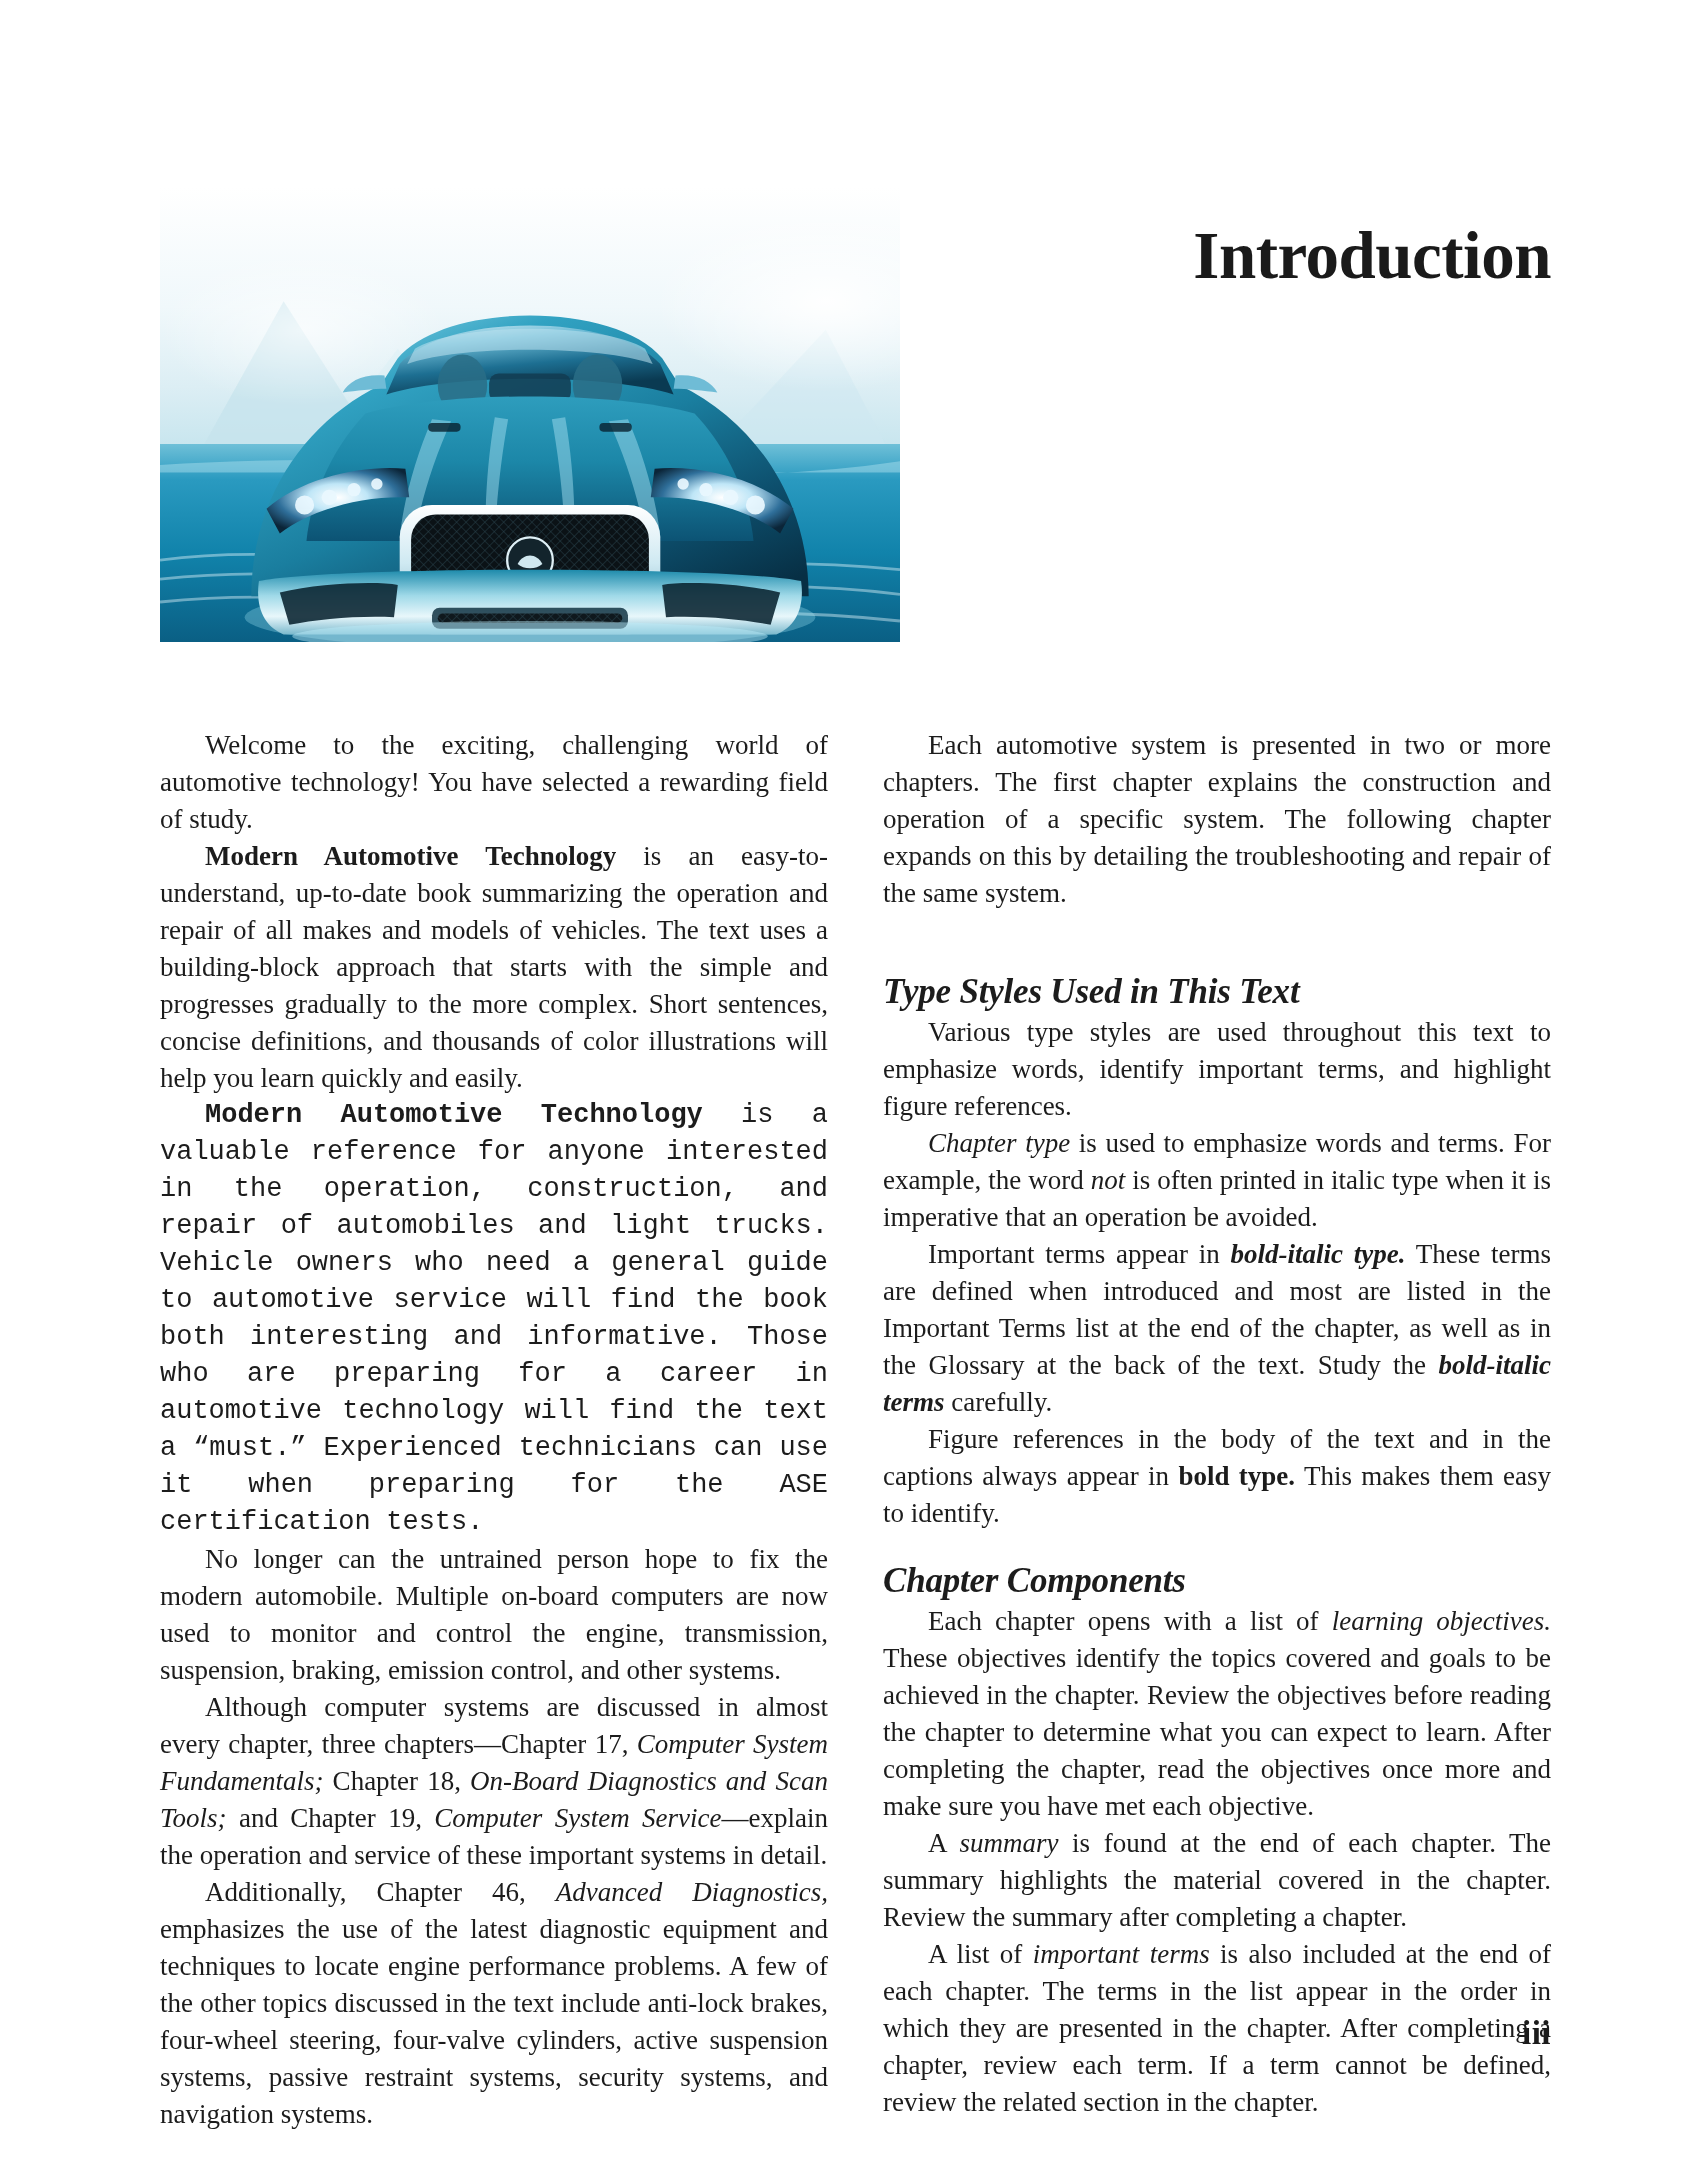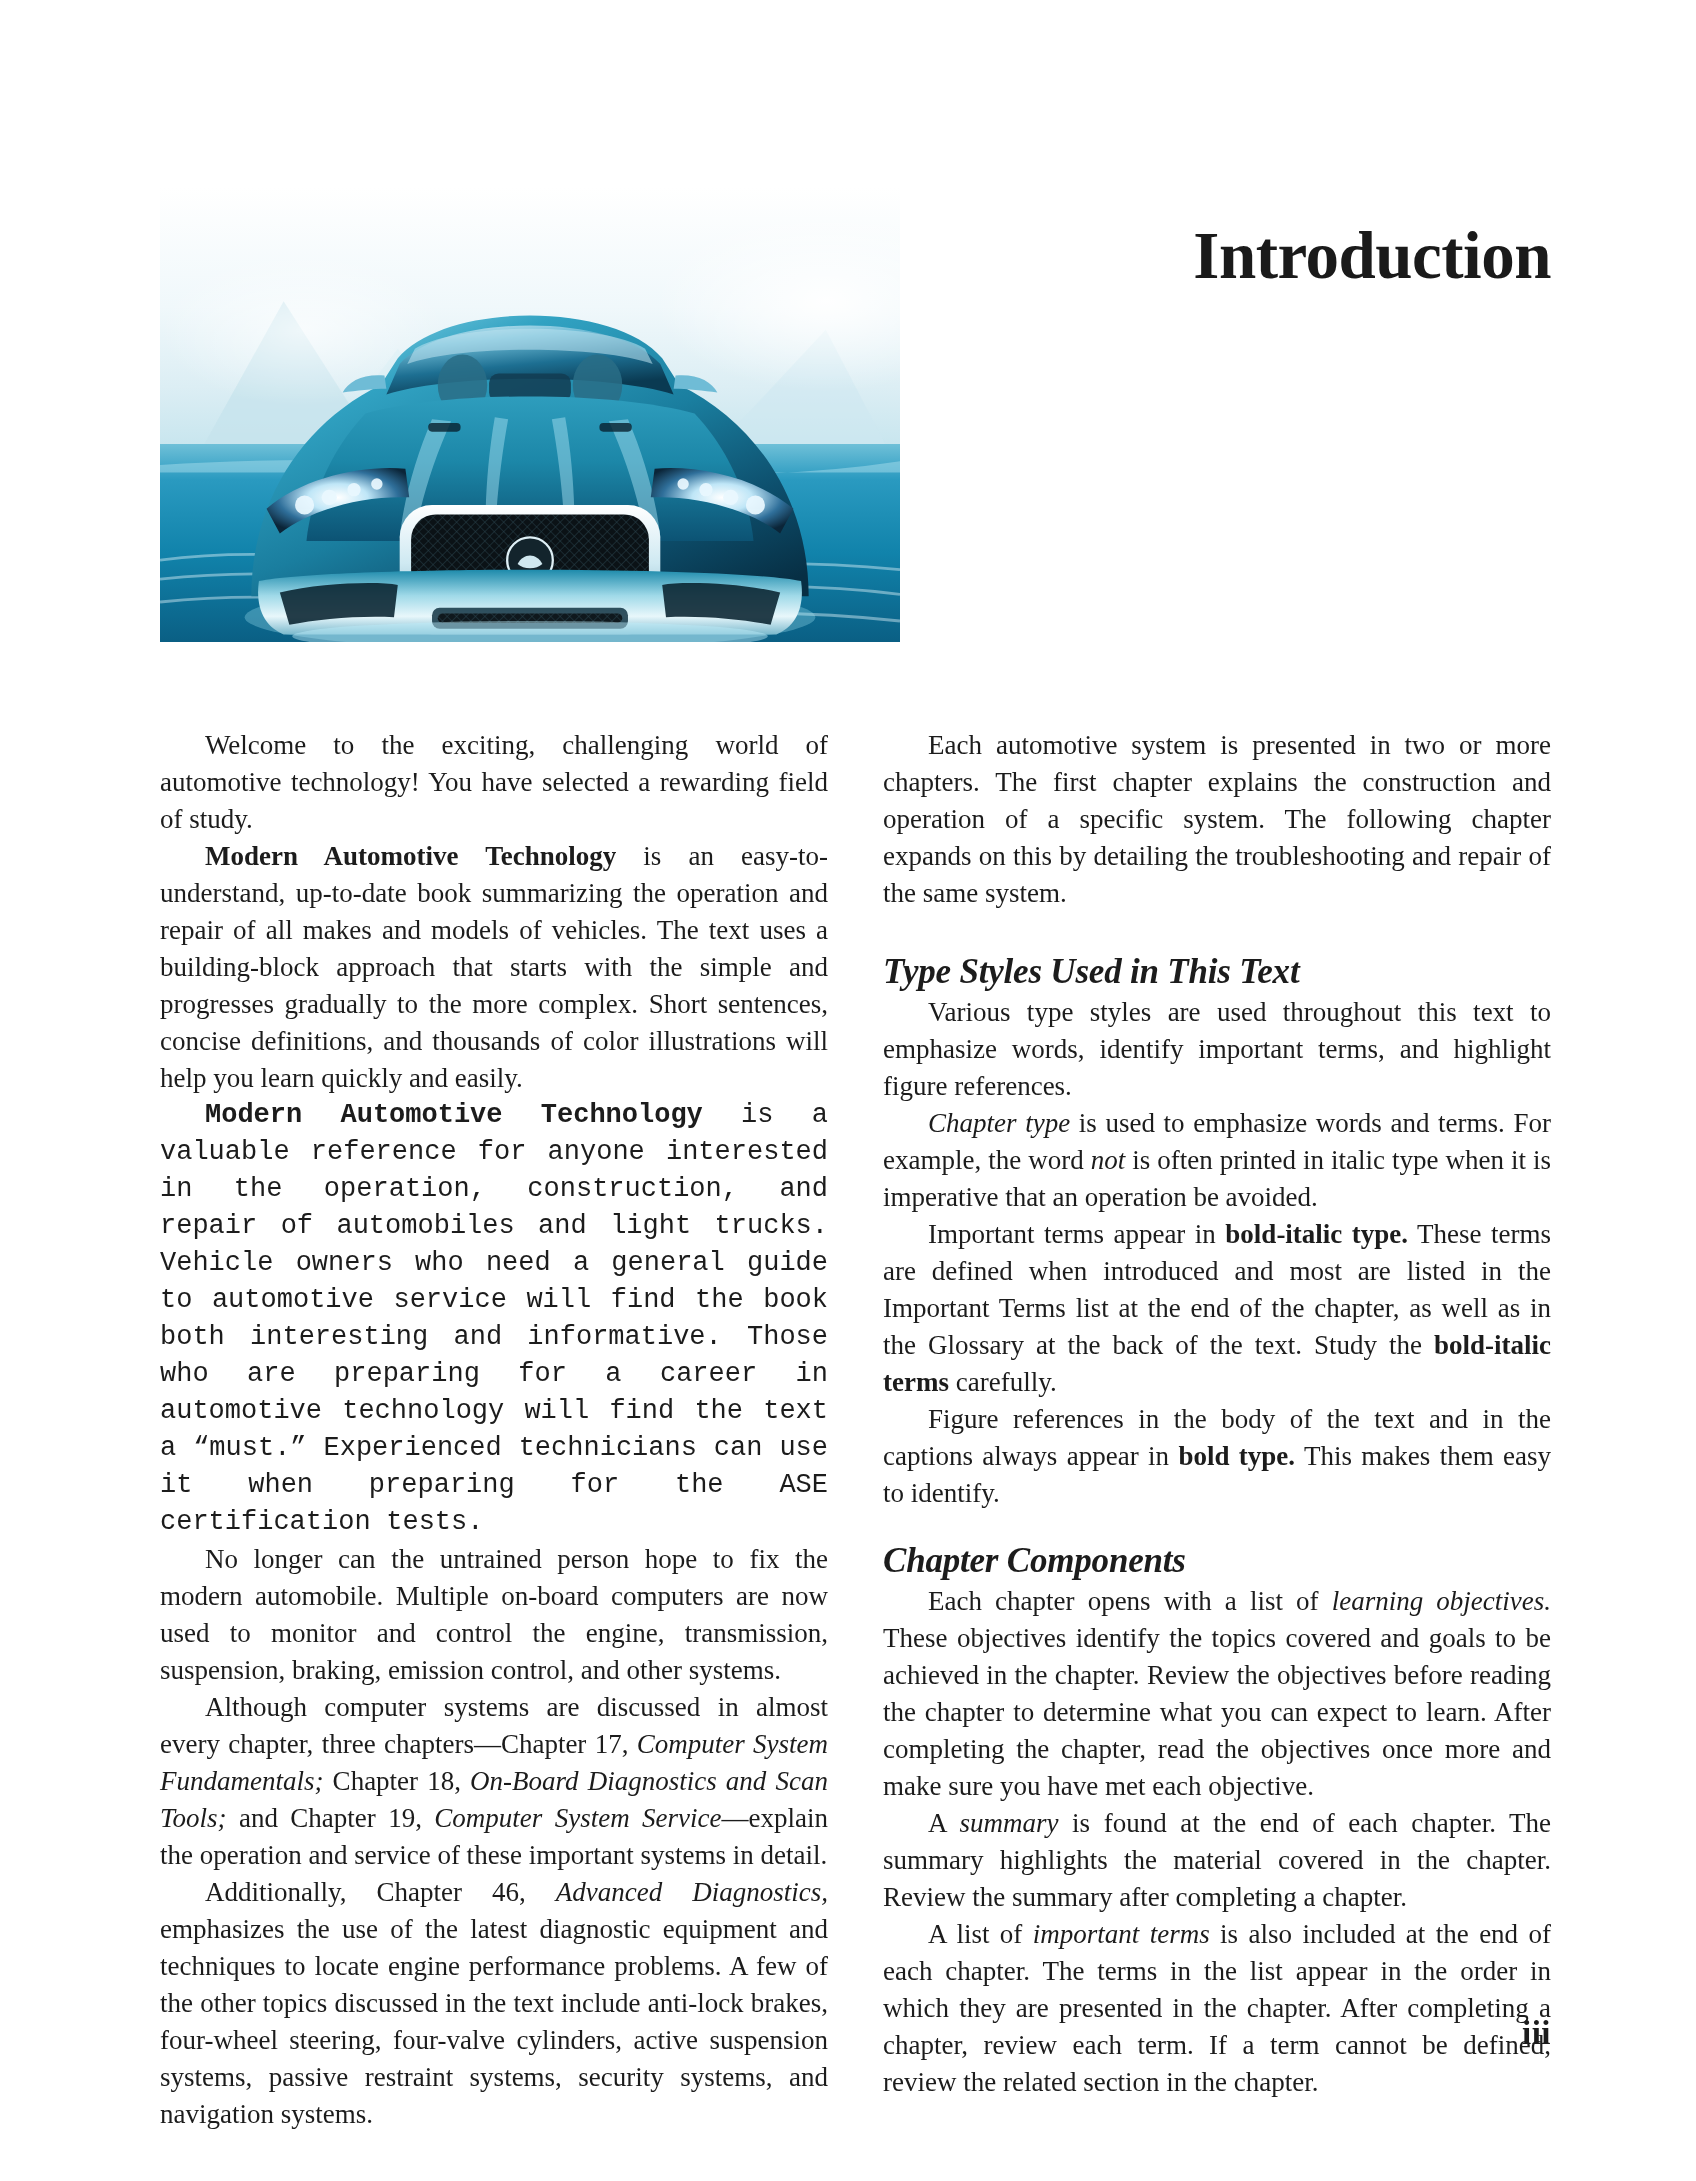--- a/index.html
+++ b/index.html
@@ -88,25 +88,25 @@
 
   h2.section {
     margin: 28.5px 0 1.9px 0;
     font-size: 35px;
     font-weight: bold;
     font-style: italic;
     line-height: 1.15;
     text-indent: 0;
     letter-spacing: -0.2px;
   }
-  h2.section.first { margin-top: 40px; }
+  h2.section.first { margin-top: 60px; }
 
   b, strong { font-weight: bold; }
   i, em { font-style: italic; }
-  .bi { font-weight: bold; }
+  .bi { font-weight: bold; font-style: italic; }
 
   .folio {
     position: absolute;
     right: 146px;
     bottom: 130px;
     font-size: 33px;
     font-weight: bold;
     letter-spacing: 0.5px;
   }
 </style>

